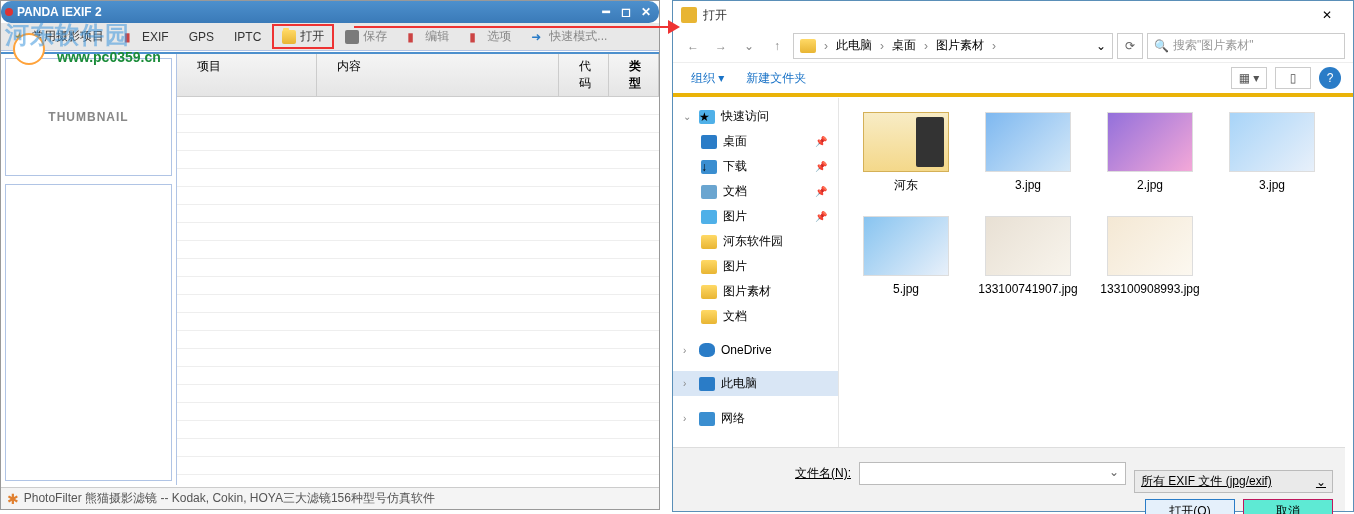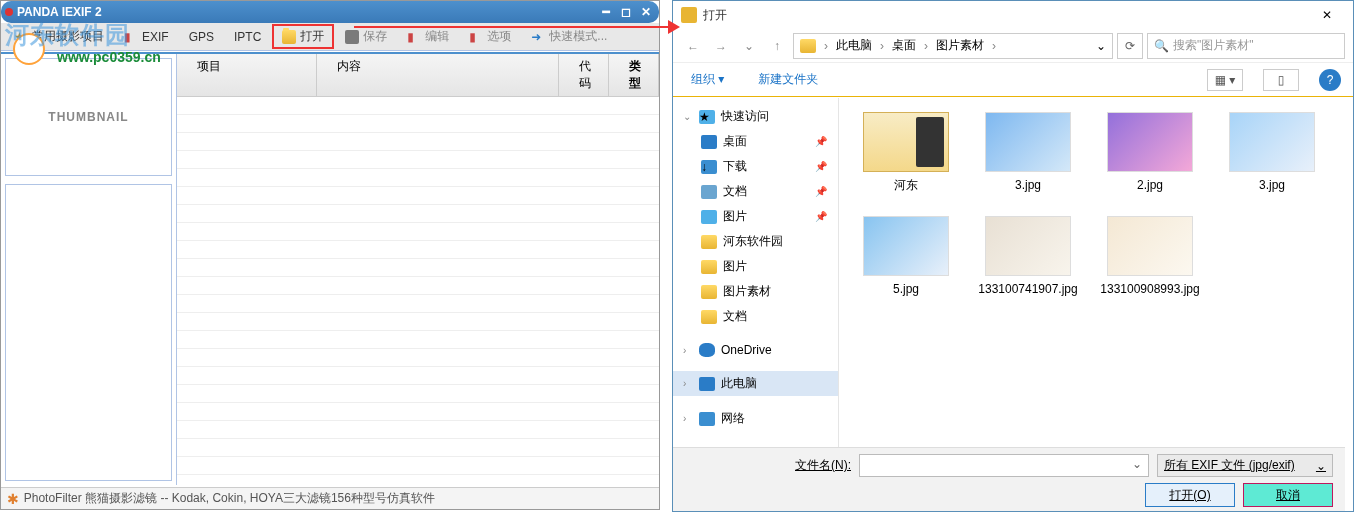--- a/index.html
+++ b/index.html
@@ -61,21 +61,21 @@
     .breadcrumb-row { height: 34px; display: flex; align-items: center; padding: 0 8px; gap: 4px; border-bottom: 1px solid #eee; }
     .bc-nav { width: 24px; height: 24px; display: flex; align-items: center; justify-content: center; color: #888; cursor: pointer; }
     .bc-path { flex: 1; height: 26px; border: 1px solid #ccc; display: flex; align-items: center; padding: 0 6px; gap: 4px; }
     .bc-seg { padding: 2px 4px; cursor: pointer; }
     .bc-sep { color: #888; }
     .bc-folder-ic { width: 16px; height: 14px; background: linear-gradient(#ffd966,#e8b533); border-radius: 2px; margin-right: 4px; }
     .bc-refresh { width: 26px; height: 26px; border: 1px solid #ccc; display: flex; align-items: center; justify-content: center; cursor: pointer; color: #666; }
     .bc-search { width: 198px; height: 26px; border: 1px solid #ccc; display: flex; align-items: center; padding: 0 6px; color: #999; }
     .bc-search .mag { margin-right: 4px; }
     
-    .toolbar2 { height: 34px; display: flex; align-items: center; padding: 0 12px; gap: 20px; border-bottom: 1px solid #eab308; }
+    .toolbar2 { height: 34px; display: flex; align-items: center; padding: 0 12px; gap: 8px; border-bottom: 4px solid #eab308; }
     .tb2-btn { color: #1a73c7; cursor: pointer; padding: 4px 6px; }
     .tb2-btn.sec { margin-left: 2px; }
     .tb2-spacer { flex: 1; }
     .tb2-view { width: 36px; height: 22px; border: 1px solid #ccc; display: flex; align-items: center; justify-content: center; cursor: pointer; color: #555; }
     .tb2-help { width: 22px; height: 22px; border-radius: 50%; background: #2a7cc7; color: #fff; display: flex; align-items: center; justify-content: center; cursor: pointer; }
     
     .dlg-body { position: absolute; top: 97px; bottom: 64px; left: 0; right: 0; display: flex; }
     .nav-panel { width: 166px; border-right: 1px solid #e5e5e5; padding: 6px 0; overflow: hidden; }
     .nav-item { display: flex; align-items: center; padding: 4px 10px; cursor: pointer; gap: 6px; }
     .nav-item.lev1 { font-weight: normal; }
@@ -106,21 +106,21 @@
     .file-thumb.img4 { background: linear-gradient(135deg,#88c4f0,#e8f0fa); }
     .file-thumb.img5 { background: linear-gradient(135deg,#e8e0d4,#f8f4ec); }
     .file-thumb.img6 { background: linear-gradient(135deg,#f4e8d4,#fcf8f0); }
     .file-label { text-align: center; line-height: 14px; max-width: 110px; word-break: break-all; }
     
     .bottom-panel { position: absolute; bottom: 0; left: 0; right: 8px; height: 64px; background: #f2f2f2; border-top: 1px solid #ddd; padding: 6px 12px; text-decoration: underline; }
     .fn-row { display: flex; align-items: center; gap: 8px; margin-bottom: 6px; }
     .fn-label { padding-left: 110px; }
     .fn-input { flex: 1; height: 23px; border: 1px solid #bbb; background: #fff; padding: 0 4px; position: relative; }
     .fn-input::after { content: '⌄'; position: absolute; right: 6px; top: 2px; color: #666; }
-    .type-select { width: 176px; height: 23px; border: 1px solid #bbb; background: #eaeaea; padding: 0 6px; display: flex; align-items: center; justify-content: space-between; cursor: pointer; }
+    .type-select { width: 199px; height: 23px; border: 1px solid #bbb; background: #eaeaea; padding: 0 6px; display: flex; align-items: center; justify-content: space-between; cursor: pointer; margin-top: 16px; }
     .btn-row { display: flex; justify-content: flex-end; gap: 8px; }
     .dlg-btn { width: 90px; height: 24px; border: 1px solid #be185d; background: #5eead4; cursor: pointer; display: flex; align-items: center; justify-content: center; }
     .dlg-btn.primary { border: 1px solid #2a7cc7; background: #e5f0fb; }
   </style>
 </head>
 <body>
 
 <div class="left-window">
   <div class="app-titlebar">
     <span class="dot"></span>

